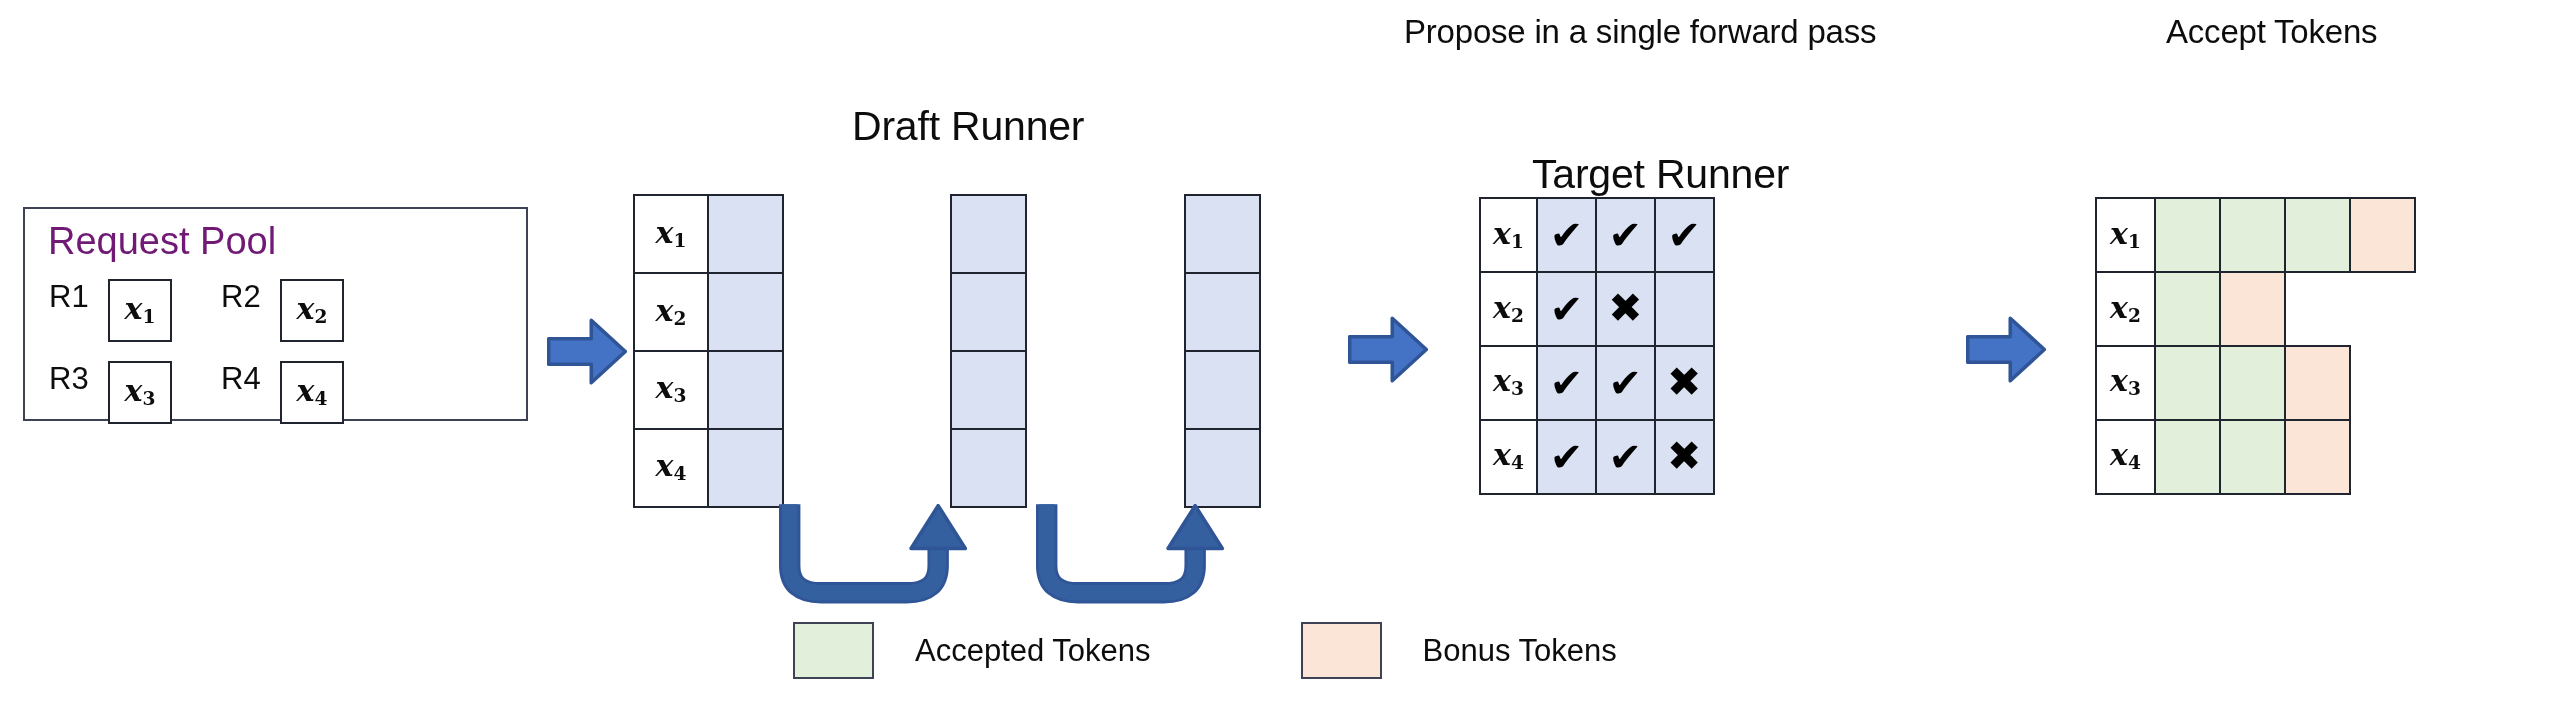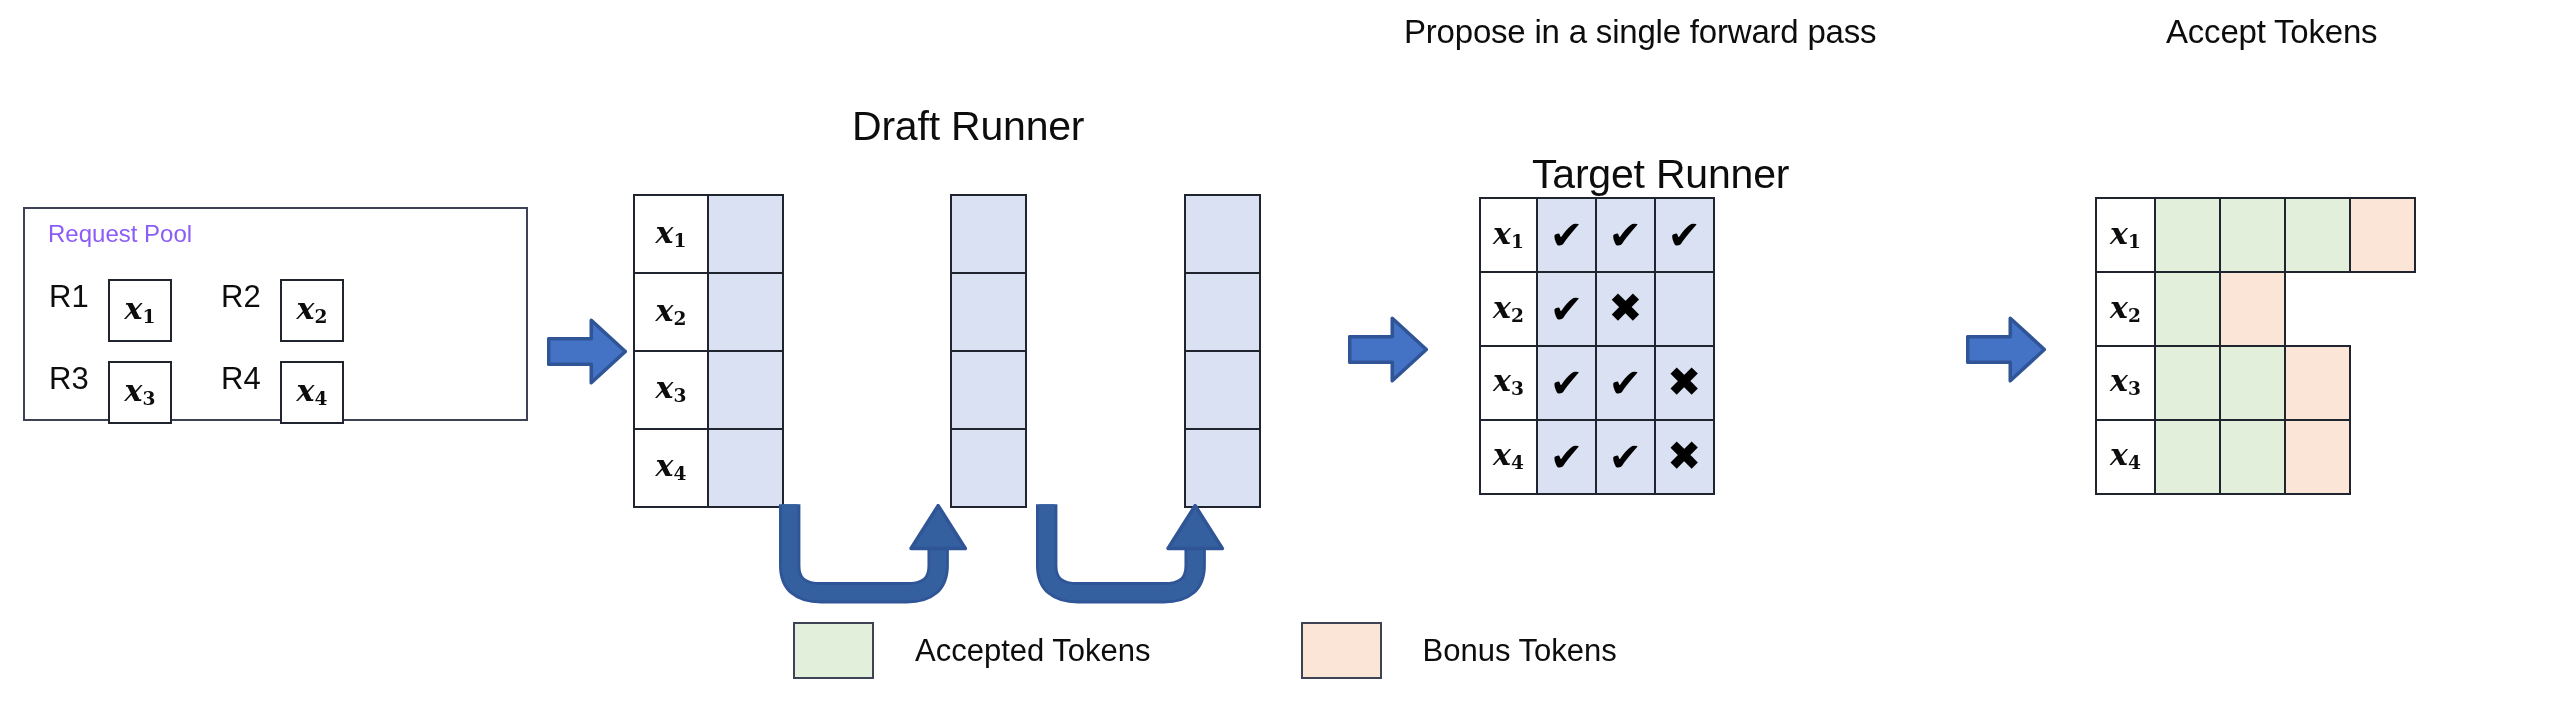--- a/index.html
+++ b/index.html
@@ -46,22 +46,22 @@
     width: 505px;
     height: 214px;
     border: 2.1px solid #3d4354;
     background: #ffffff;
     box-sizing: border-box;
   }
   #request-pool .pool-title {
     position: absolute;
     left: 23px;
     top: 11.4px;
-    font-size: 24px;
-    color: #8b5cf6;
+    font-size: 38px;
+    color: #701a75;
     white-space: nowrap;
   }
   .pool-row {
     position: absolute;
     display: flex;
     align-items: center;
   }
   .pool-entry {
     display: flex;
     align-items: flex-start;

